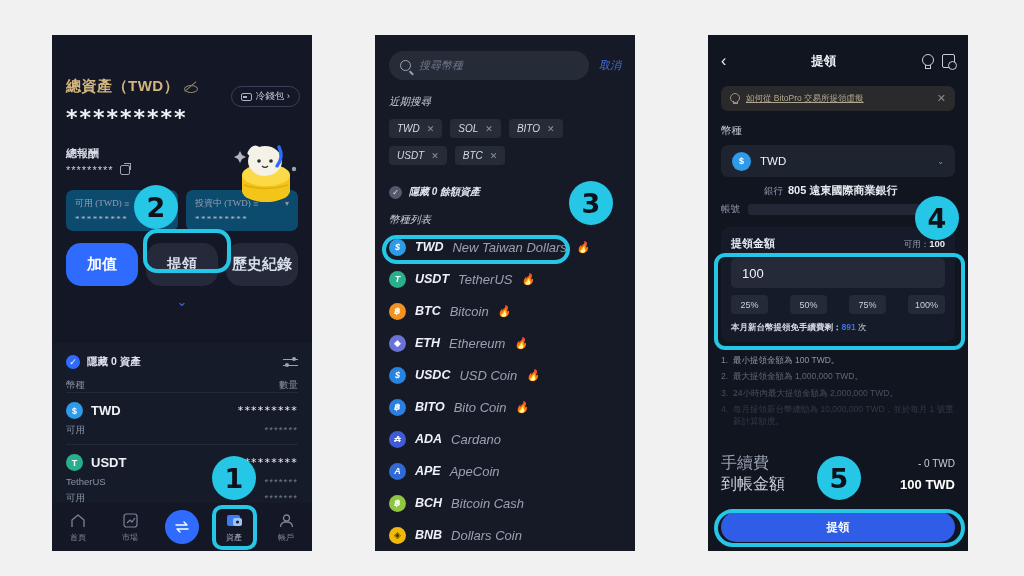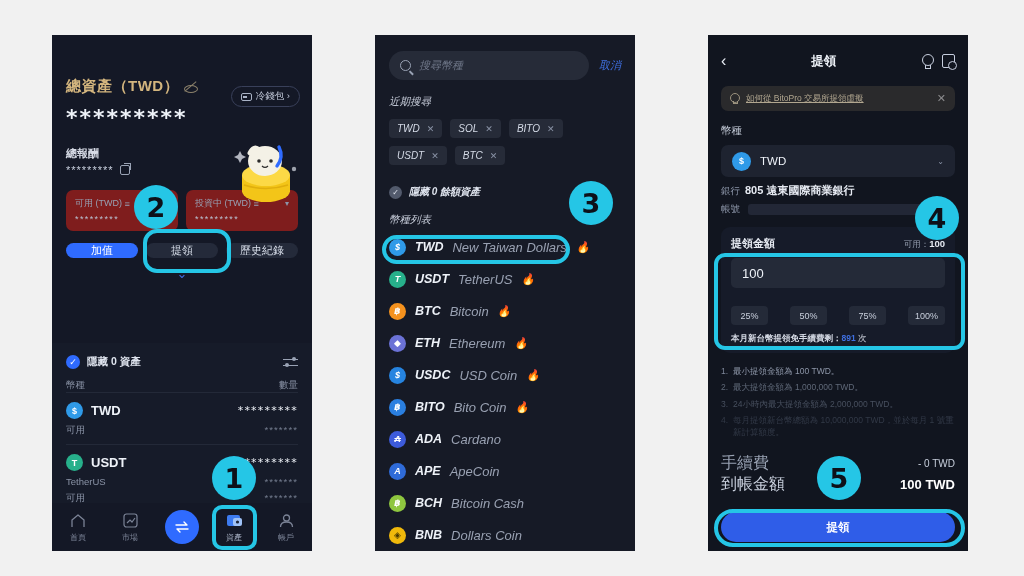--- a/index.html
+++ b/index.html
@@ -62,31 +62,31 @@
   .eye-slash:after{content:"";position:absolute;left:-1px;top:5px;width:15px;height:1.2px;background:#cbb98f;transform:rotate(-40deg);}
   .stars-big { color:#eef2f8; font-size:22px; font-weight:bold; letter-spacing:2px; margin-top:9px; font-family:"DejaVu Sans",sans-serif; }
   .reward-label { color:#d7dbe6; font-size:11px; font-weight:bold; margin-top:16px; }
   .reward-val { color:#c9d0de; font-size:11px; letter-spacing:1px; margin-top:3px; display:flex; align-items:center; gap:6px; }
   .ext-ico { width:10px; height:10px; border:1.2px solid #9aa3b5; border-radius:2px; position:relative; }
   .ext-ico:after{content:"";position:absolute;right:-2px;top:-3px;width:6px;height:6px;border-top:1.2px solid #9aa3b5;border-right:1.2px solid #9aa3b5;}
   .mascot { position:absolute; right:10px; top:100px; width:70px; height:72px; }
 
   .pill-row { display:flex; gap:8px; margin-top:14px; }
   .pill {
-    flex:1; background:#7f1d1d; border-radius:7px; padding:7px 9px;
+    flex:1; background:#0c4a6e; border-radius:7px; padding:7px 9px;font-family:Liberation Serif, serif;
   }
   .pill .k { font-size:9px; color:#97a0b3; }
   .pill .v { font-size:9px; color:#b9c1d1; letter-spacing:1.4px; margin-top:4px; }
   .caret { font-size:8px; color:#8b94a8; }
 
   .btn-row { display:flex; gap:8px; margin-top:12px; }
   .abtn {
-    flex:1; height:15px; border-radius:15px;
+    flex:1; height:43px; border-radius:15px;
     display:flex; align-items:center; justify-content:center;
-    font-size:11px; font-weight:normal;
+    font-size:15px; font-weight:bold;
   }
   .abtn.primary { background:#2f6bff; color:#fff; }
   .abtn.ghost { background:#242a3a; color:#d9dfeb; }
 
   .chev-down { text-align:center; color:#3f6fe0; font-size:13px; margin-top:8px; }
 
   .assets-card { position:absolute; left:0; right:0; top:308px; bottom:48px; background:#161b29; padding:12px 14px 0; }
   .hide0 { display:flex; align-items:center; gap:7px; font-size:10.5px; color:#dfe4ee; font-weight:bold; }
   .ck { width:14px; height:14px; border-radius:50%; background:#2f6bff; color:#fff; font-size:9px; display:flex; align-items:center; justify-content:center; }
   .filter-ico { width:15px; height:11px; position:relative; }
@@ -144,33 +144,33 @@
   .hist:after{content:"";position:absolute;right:-3px;bottom:-3px;width:7px;height:7px;border:1.3px solid #c7cede;border-radius:50%;background:#11151f;}
   .banner { background:#2a2a2c; border-radius:7px; height:25px; display:flex; align-items:center; gap:7px; padding:0 9px; margin-top:8px; }
   .banner a { color:#b2a790; font-size:8.5px; text-decoration:underline; }
   .bbulb { width:9px;height:11px;position:relative;flex:none; }
   .bbulb:before{content:"";position:absolute;left:0;top:0;width:8px;height:8px;border:1.1px solid #9c937f;border-radius:50%;}
   .bbulb:after{content:"";position:absolute;left:3px;bottom:0;width:3px;height:2px;border:1.1px solid #9c937f;border-top:none;}
   .bx { margin-left:auto; color:#8b8b8d; font-size:11px; }
   .flabel { color:#c0c7d4; font-size:10.5px; margin-top:13px; }
   .selbox { background:#1e2330; border-radius:7px; height:32px; display:flex; align-items:center; gap:9px; padding:0 11px; margin-top:7px; }
   .selbox .sym { color:#eef2f8; font-size:11.5px; }
-  .bank-line { color:#e6eaf2; font-size:11px; font-weight:bold; margin-top:6px; }
+  .bank-line { color:#e6eaf2; font-size:11px; font-weight:bold; margin-top:6px;margin-left:43px; }
   .bank-line .k { color:#8a93a6; font-size:9.5px; font-weight:normal; margin-right:5px; }
   .acct-row { display:flex; align-items:center; gap:8px; margin-top:5px; }
   .acct-row .k { color:#8a93a6; font-size:9.5px; }
   .acct-bar { flex:1; height:11px; background:#222736; border-radius:3px; }
 
   .amtbox { background:#161b29; border-radius:9px; padding:9px 10px 8px; margin-top:11px; }
   .amt-head { display:flex; align-items:baseline; }
   .amt-head .t { color:#e6eaf2; font-size:11px; font-weight:bold; }
   .amt-head .a { margin-left:auto; color:#98a1b2; font-size:8.5px; }
   .amt-head .a b { color:#e6eaf2; font-size:9.5px; }
   .amt-input { background:#242a38; border-radius:5px; height:30px; display:flex; align-items:center; padding:0 11px; color:#eef2f8; font-size:13px; margin-top:7px; }
-  .pcts { display:flex; gap:22px; margin-top:18px; }
+  .pcts { display:flex; gap:22px; margin-top:7px; }
   .pct { flex:1; background:#242a38; border-radius:4px; height:19px; display:flex; align-items:center; justify-content:center; color:#c8cfdc; font-size:9px; }
   .freeline { font-size:8.5px; color:#d5dae5; margin-top:8px; font-weight:bold; }
   .freeline span.n { color:#3f6fe0; }
   .freeline span.t { color:#d5dae5; font-weight:normal; }
 
   .notes { margin-top:12px; }
   .note { display:flex; gap:5px; font-size:8.5px; line-height:1.45; margin-bottom:4px; }
   .note .n { color:#7e8799; flex:none; }
   .note .b { color:#8d96a8; }
   .note.f2 .b,.note.f2 .n { color:#5f6878; }

